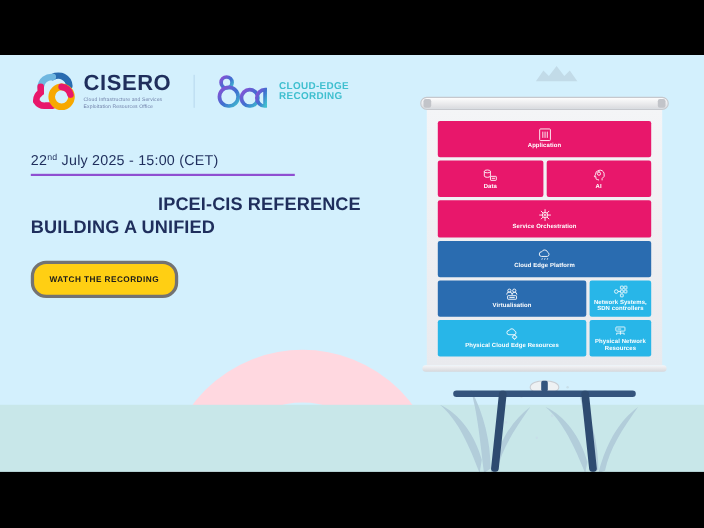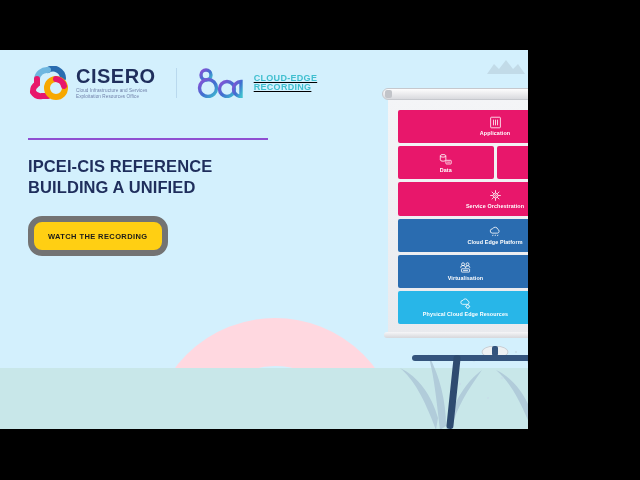--- a/index.html
+++ b/index.html
@@ -7,21 +7,21 @@
     background: #000;
   }
   body {
     width: 640px; height: 480px;
     overflow: hidden;
     font-family: "Liberation Sans", sans-serif;
   }
 
   #stage {
     position: relative;
-    width: 528px; height: 480px;
+    width: 640px; height: 480px;
     background: #7dd3fc;
     overflow: hidden;
   }
 
   
   .letterbox {
     position: absolute;
     left: 0; width: 640px;
     background: #000000;
     z-index: 60;
@@ -94,21 +94,21 @@
     margin-top: 2px; letter-spacing: 0.1px;
   }
 
   .logo-divider {
     width: 1px; height: 30px;
     background: #b9d9ee;
     flex: 0 0 auto;
   }
 
   
-  .ora-logo { display: flex; align-items: center; gap: 5px; text-decoration: underline; }
+  .ora-logo { display: flex; align-items: center; gap: 5px; }
   .ora-mark { width: 52px; height: 30px; flex: 0 0 auto; }
   .ora-words { display: flex; flex-direction: column; line-height: 1.02; }
   .ora-words span {
     font-size: 9px; font-weight: bold; color: #3fbfcf; letter-spacing: 0.3px;
   }
 
   
   .date-block { margin-top: 32px; width: 240px; }
   .date-text {
     font-size: 13px; color: #1f2e5c; letter-spacing: 0.2px;
@@ -121,31 +121,31 @@
   }
 
   
   .headline {
     margin-top: 16px;
     color: #1f2e5c;
     font-size: 16.5px;
     line-height: 1.28;
     letter-spacing: 0.1px;
   }
-  .headline .strong { font-weight: bold; display: block; }
+  .headline .strong { font-weight: bold; display: block; text-align: right; }
   .headline .light  { font-weight: bold; display: block; }
 
   
   .cta {
     margin-top: 18px;
     display: inline-flex;
     align-items: center; justify-content: center;
     height: 28px; padding: 0 14px;
     background: #ffcf13;
-    border: 6px solid #737373;
+    border: 3px solid #737373;
     border-radius: 14px;
     color: #1a1a1a;
     font-size: 7.5px; font-weight: bold; letter-spacing: 0.4px;
     cursor: pointer;
   }
 
   
   .screen-wrap {
     position: absolute;
     left: 378px; top: 38px;
@@ -286,20 +286,21 @@
           </span>
           <span class="ora-words">
             <span>CLOUD-EDGE</span>
             <span>RECORDING</span>
           </span>
         </div>
 
       </div>
 
       <div class="date-block">
+        <div class="date-text"><span>22</span><sup>nd</sup><span> July 2025 - 15:00 (CET)</span></div>
         <div class="date-rule"></div>
       </div>
 
       <div class="headline">
         <span class="strong">IPCEI-CIS REFERENCE</span>
         <span class="light">BUILDING A UNIFIED</span>
       </div>
 
       <div class="cta">WATCH THE RECORDING</div>
 

